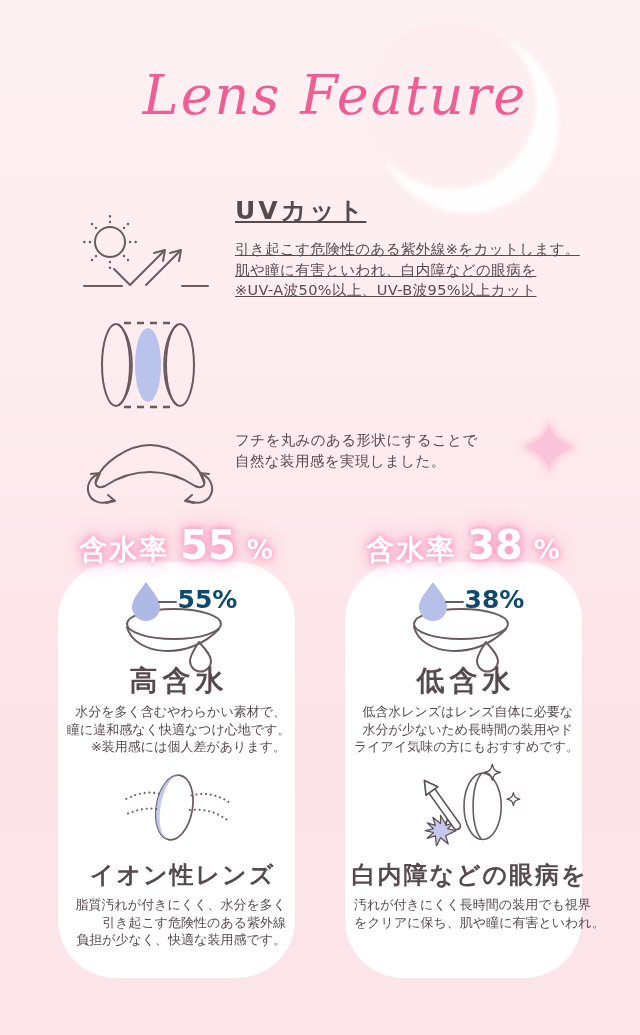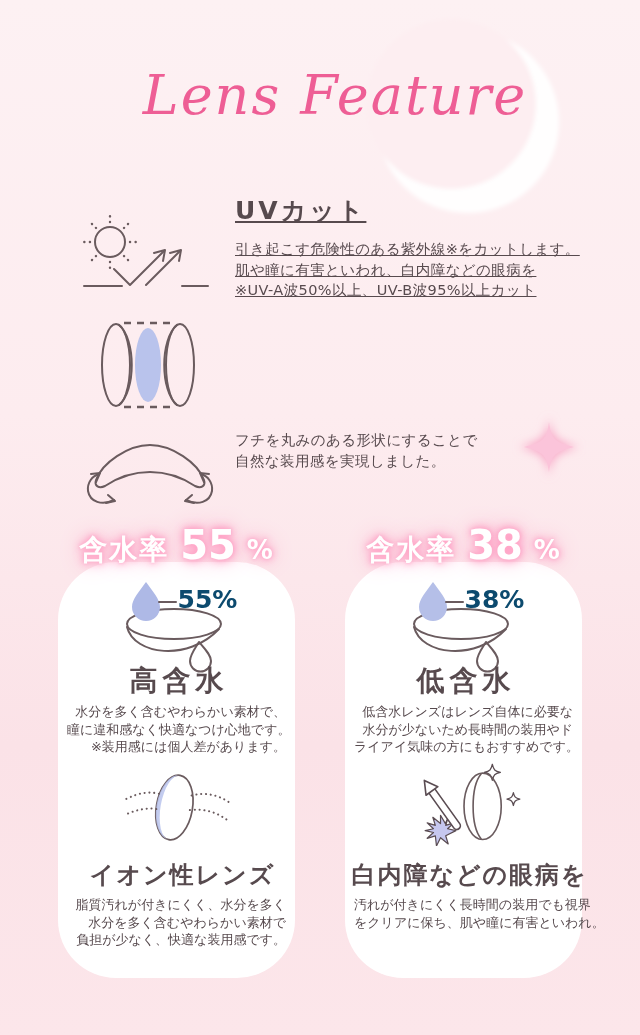--- a/index.html
+++ b/index.html
@@ -189,21 +189,21 @@
         </g>
         <path class="dots" d="M6,36 C20,29 32,27 44,30"></path>
         <path class="dots" d="M8,53 C20,48 32,46 42,48"></path>
         <path class="dots" d="M82,32 C98,28 112,31 126,40"></path>
         <path class="dots" d="M80,49 C98,47 112,52 124,61"></path>
       </svg>
     </div>
     <div class="ion-title">イオン性レンズ</div>
     <div class="body-lines ion-lines">
       <p>脂質汚れが付きにくく、水分を多く</p>
-      <p>水分を多く含むやわらかい素材で</p>
+      <p>引き起こす危険性のある紫外線</p>
       <p>負担が少なく、快適な装用感です。</p>
     </div>
   </div>
 
   <div class="card card-right">
     <div class="water-icon-block">
       <svg width="150" height="102" viewBox="0 0 150 102">
         <ellipse class="ink" cx="72" cy="46" rx="47" ry="15" stroke-width="1.8"></ellipse>
         <path class="ink" d="M25,49 C32,77 86,84 117,51" stroke-width="1.8"></path>
         <path class="ink" d="M97,64 C92,72 88,77 88,83 A10.5,10.5 0 0 0 109,83 C109,77 103,71 97,64 Z" fill="#ffffff" stroke-width="1.8"></path>

